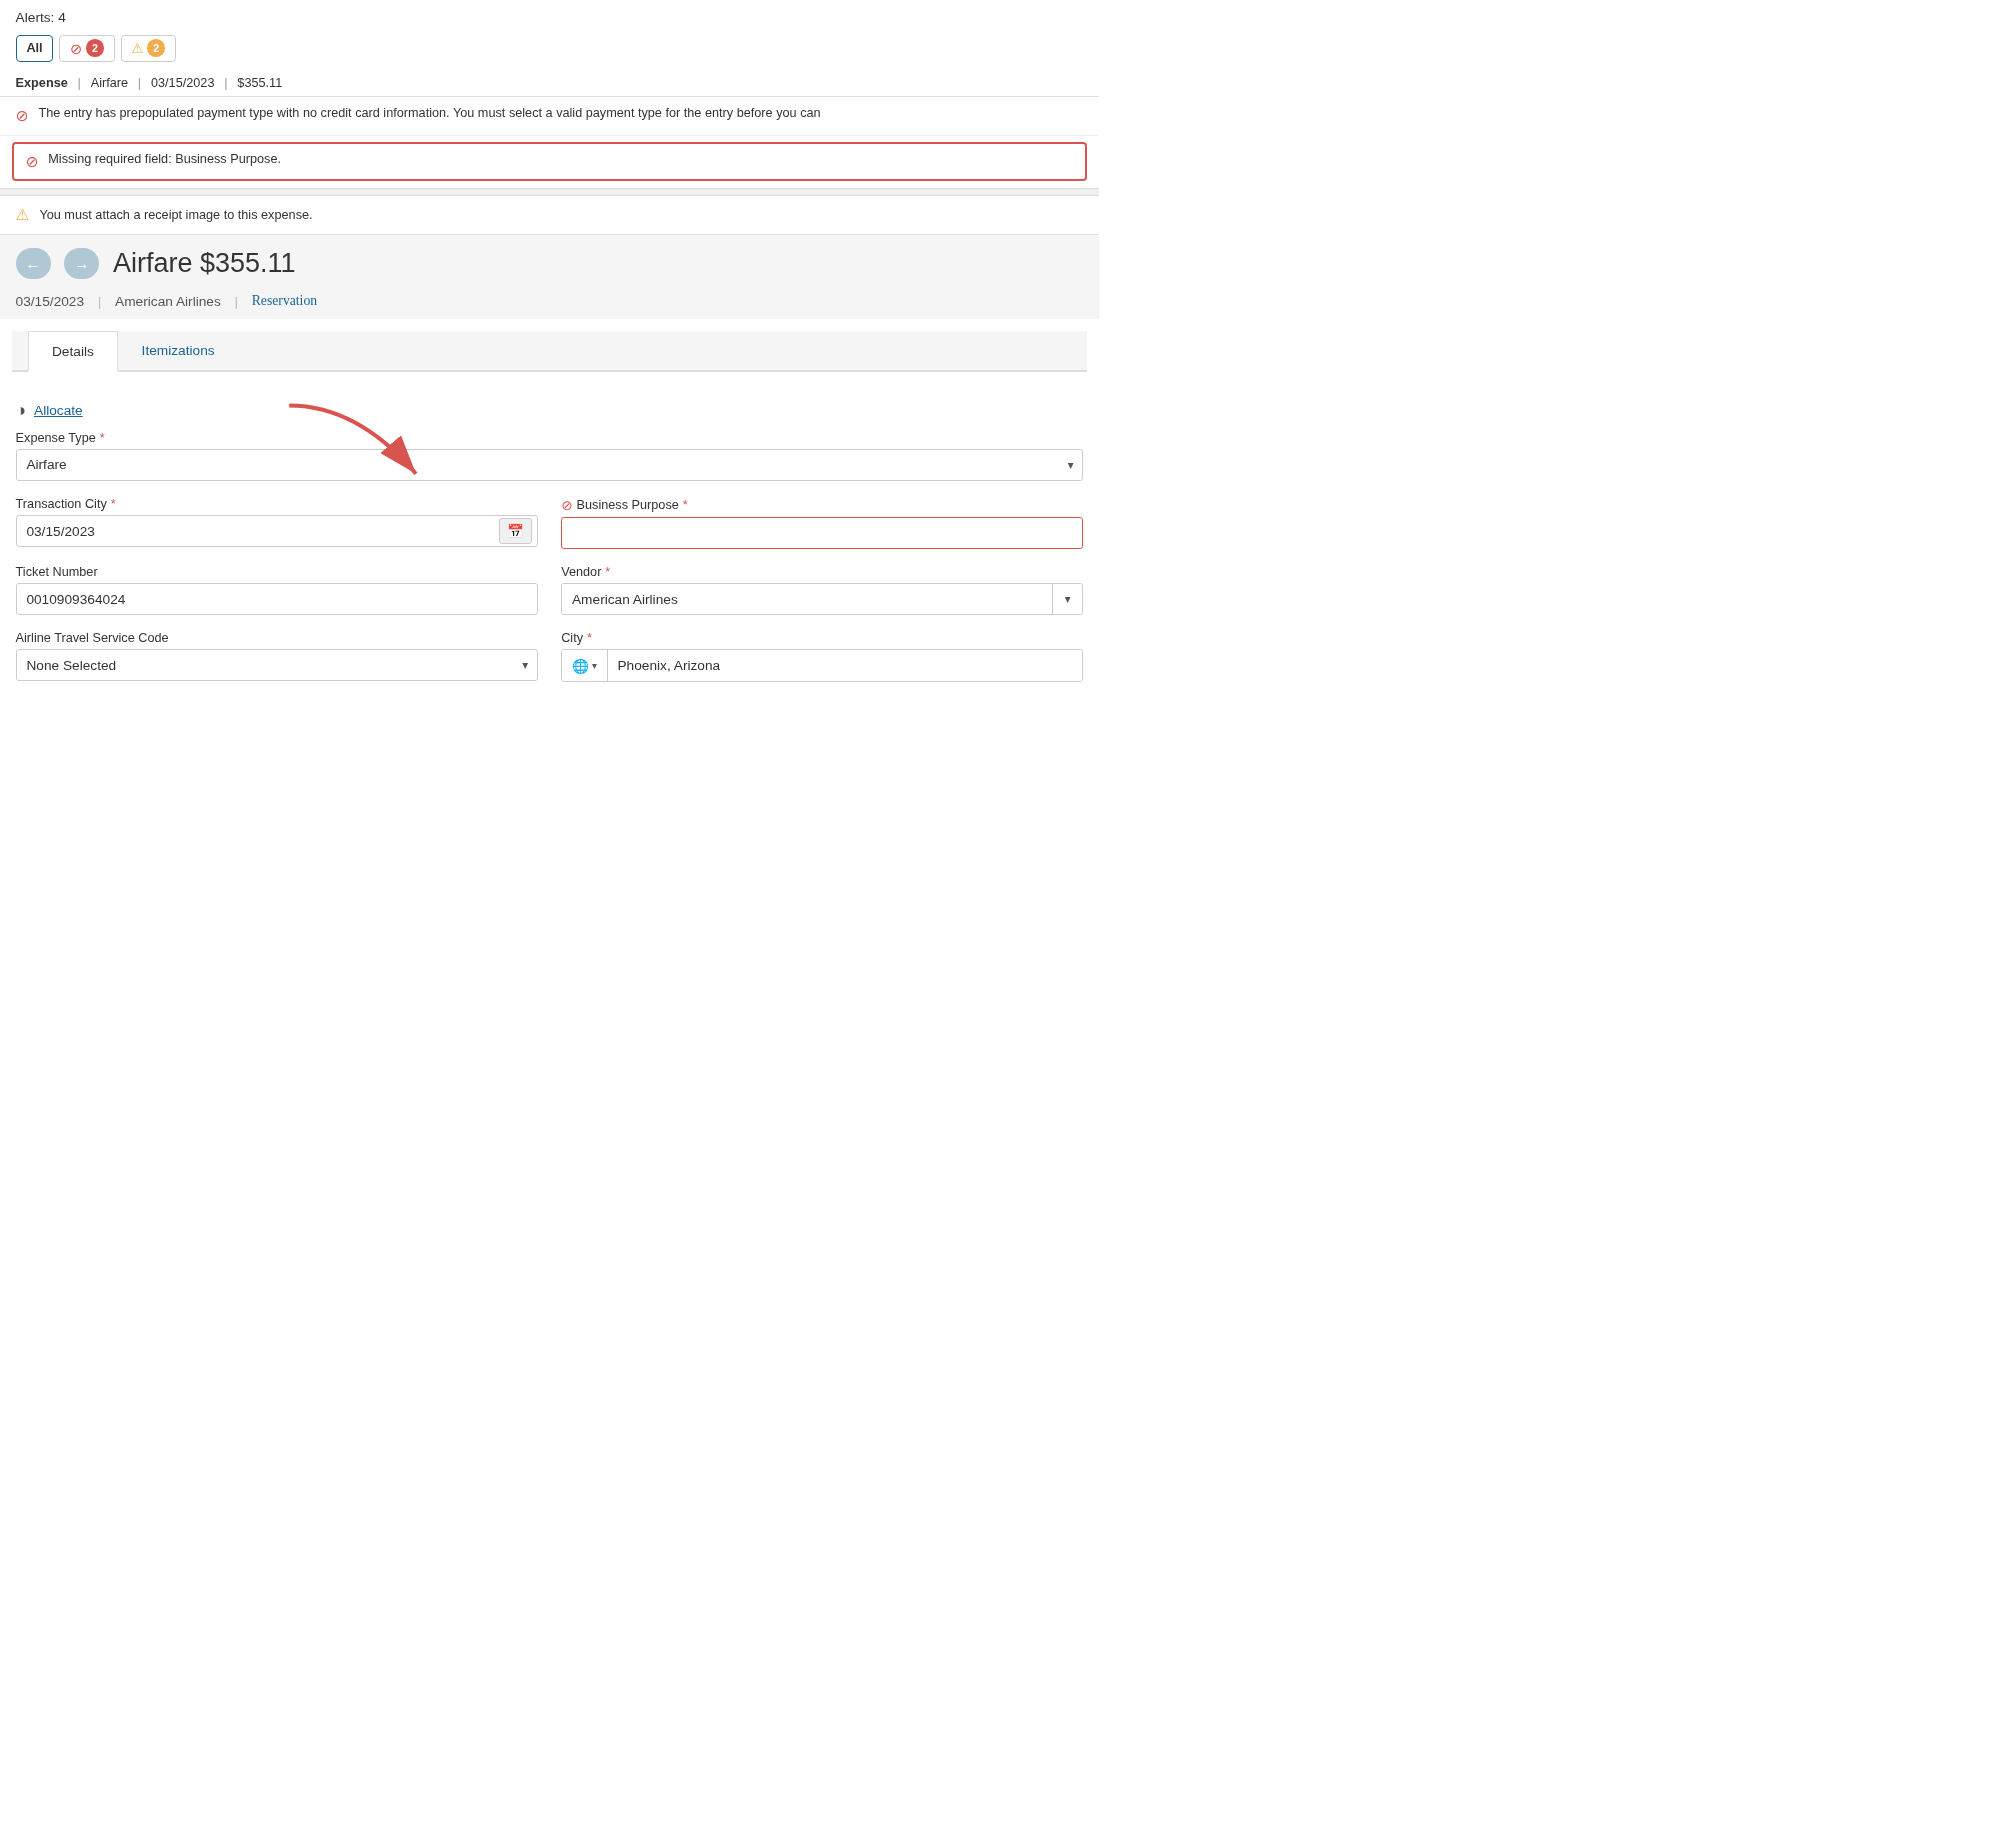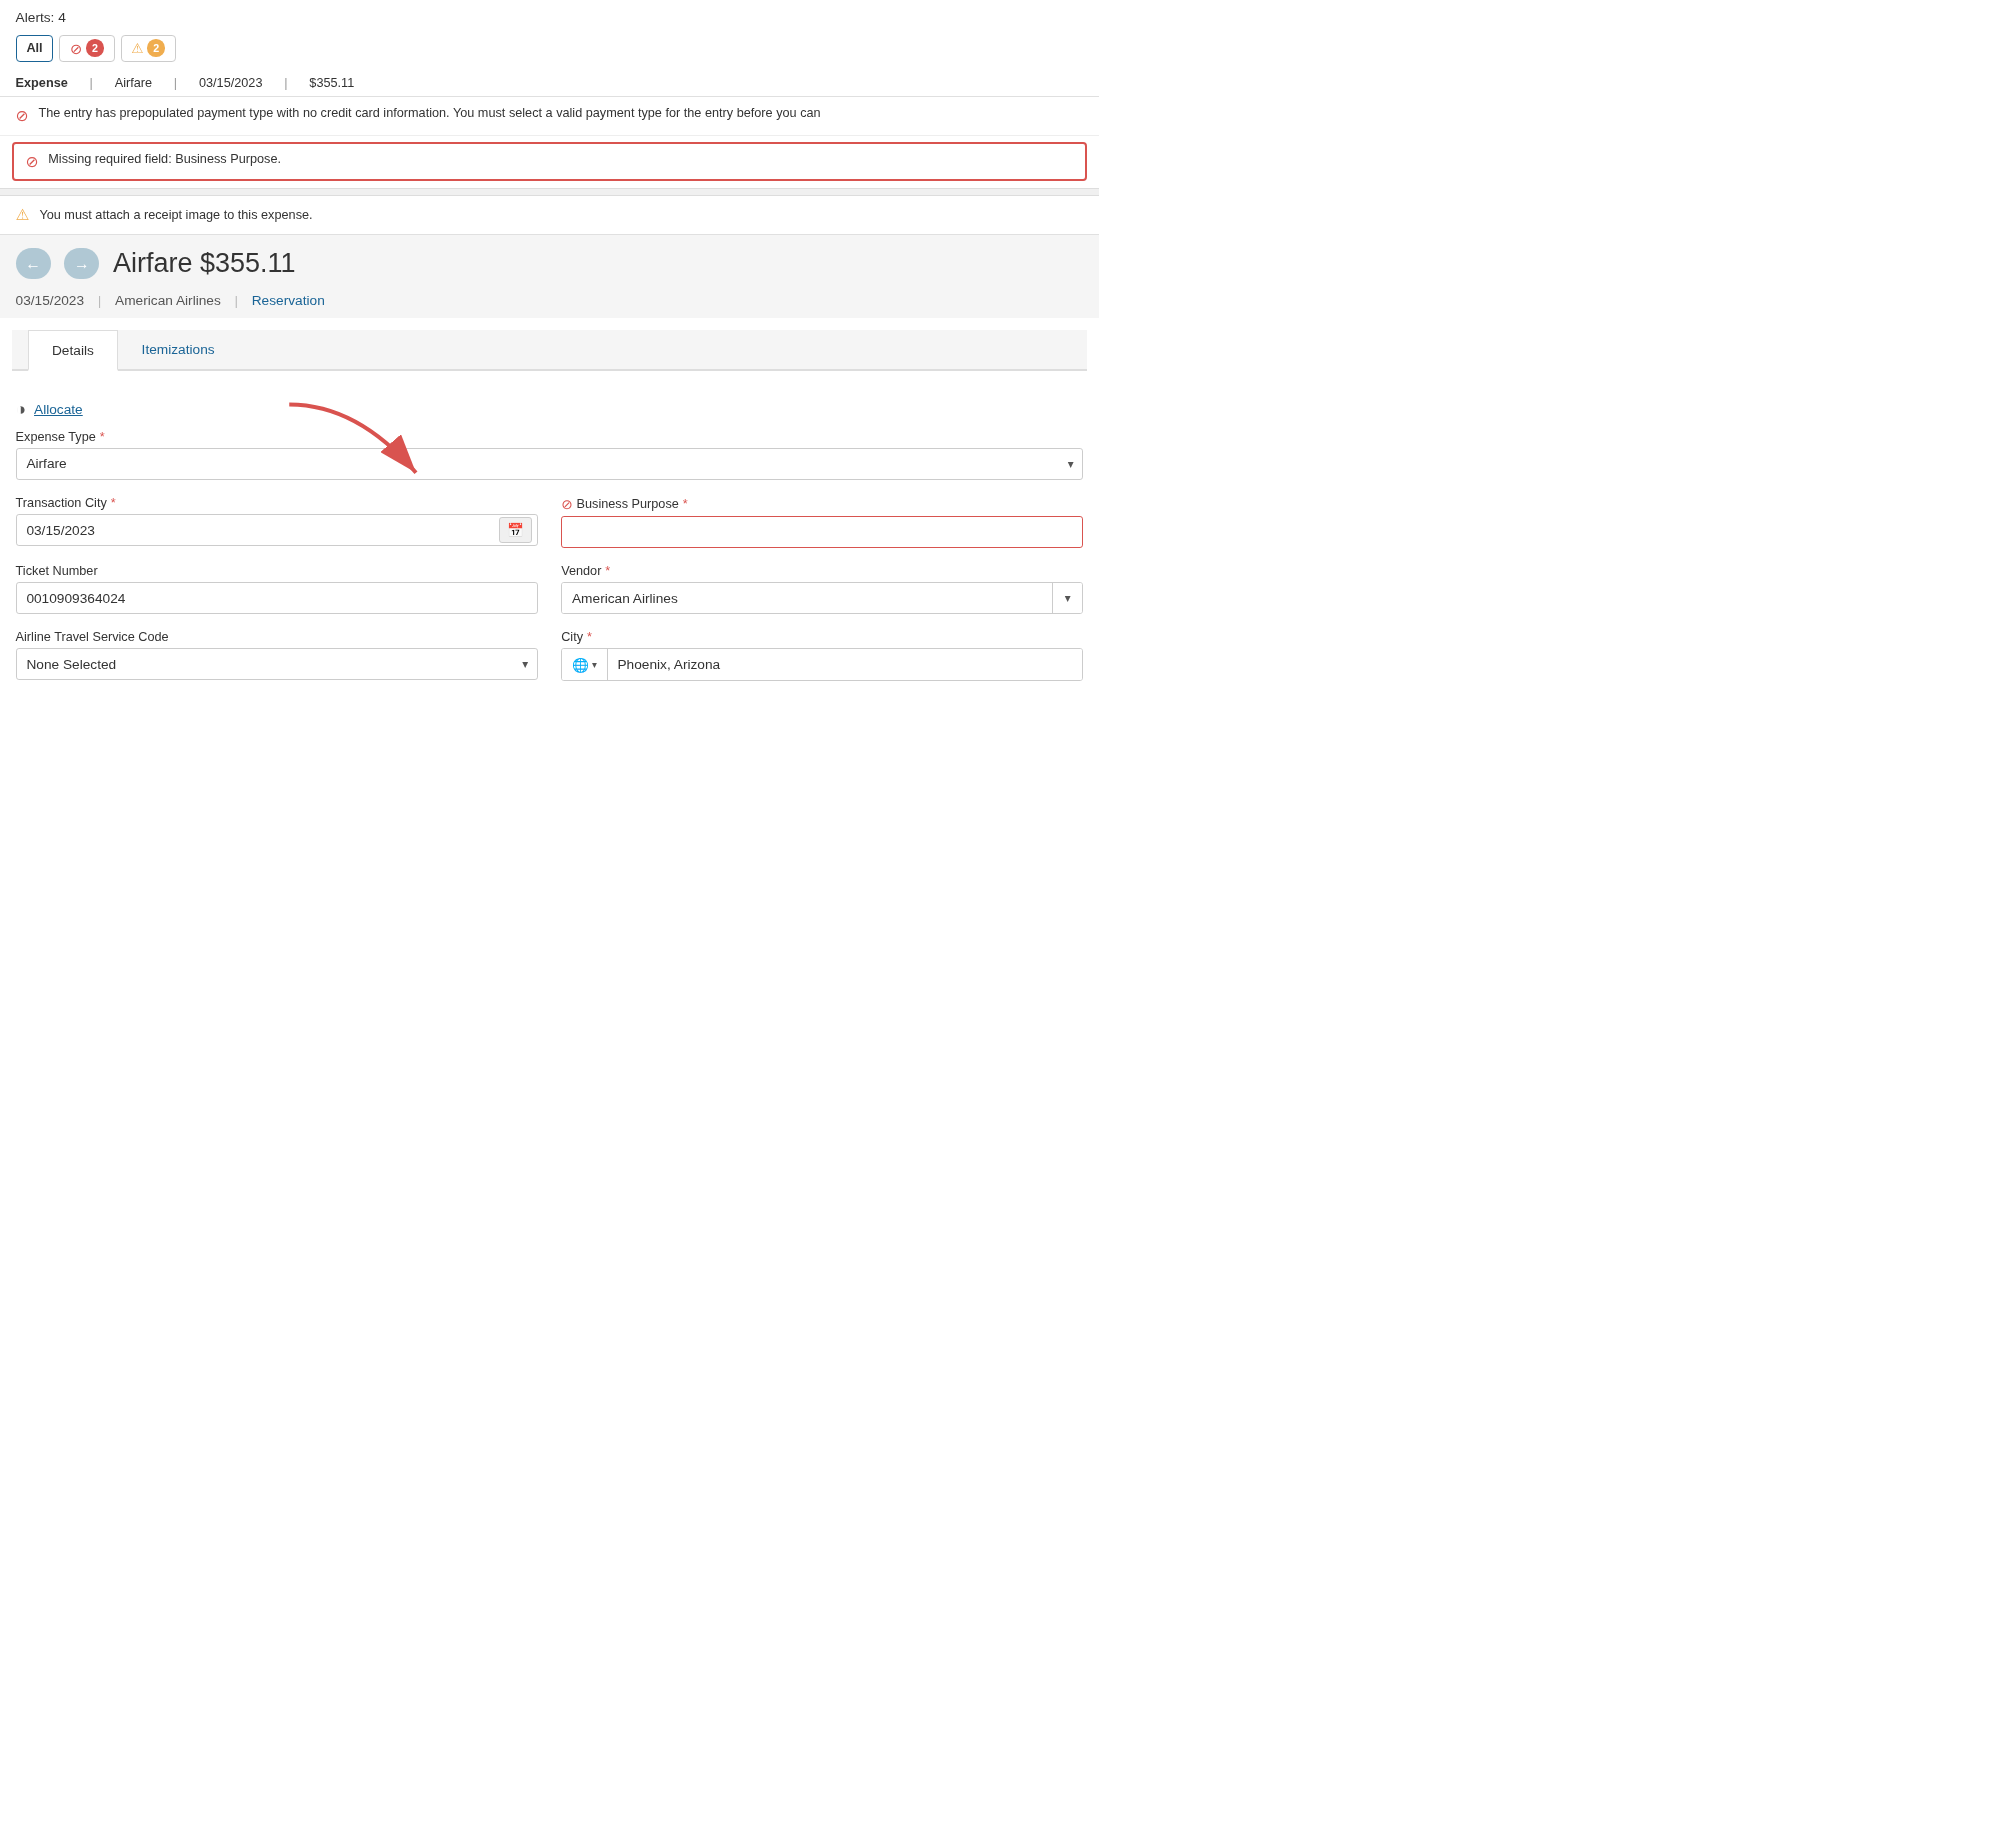--- a/index.html
+++ b/index.html
@@ -65,21 +65,21 @@
       justify-content: center;
       font-size: 10.7px;
       font-weight: bold;
     }
 
     .expense-breadcrumb {
       padding: 5.9px 15.6px;
       font-size: 12.7px;
       display: flex;
       align-items: center;
-      gap: 12px;
+      gap: 0;
       border-bottom: 1px solid #e0e0e0;
     }
 
     .breadcrumb-item {
       display: flex;
       align-items: center;
     }
 
     .breadcrumb-item.bold {
       font-weight: bold;
@@ -170,20 +170,21 @@
     }
 
     .expense-meta-sep {
       color: #bbb;
     }
 
     .reservation-link {
       color: #1a6496;
       text-decoration: none;
       cursor: pointer;
+      font-family: Liberation Serif, serif;
     }
 
     .tabs-container {
       display: flex;
       border-bottom: 2px solid #ddd;
       margin: 12px;
       background: #f5f5f5;
       padding: 0 15.6px;
     }
 

